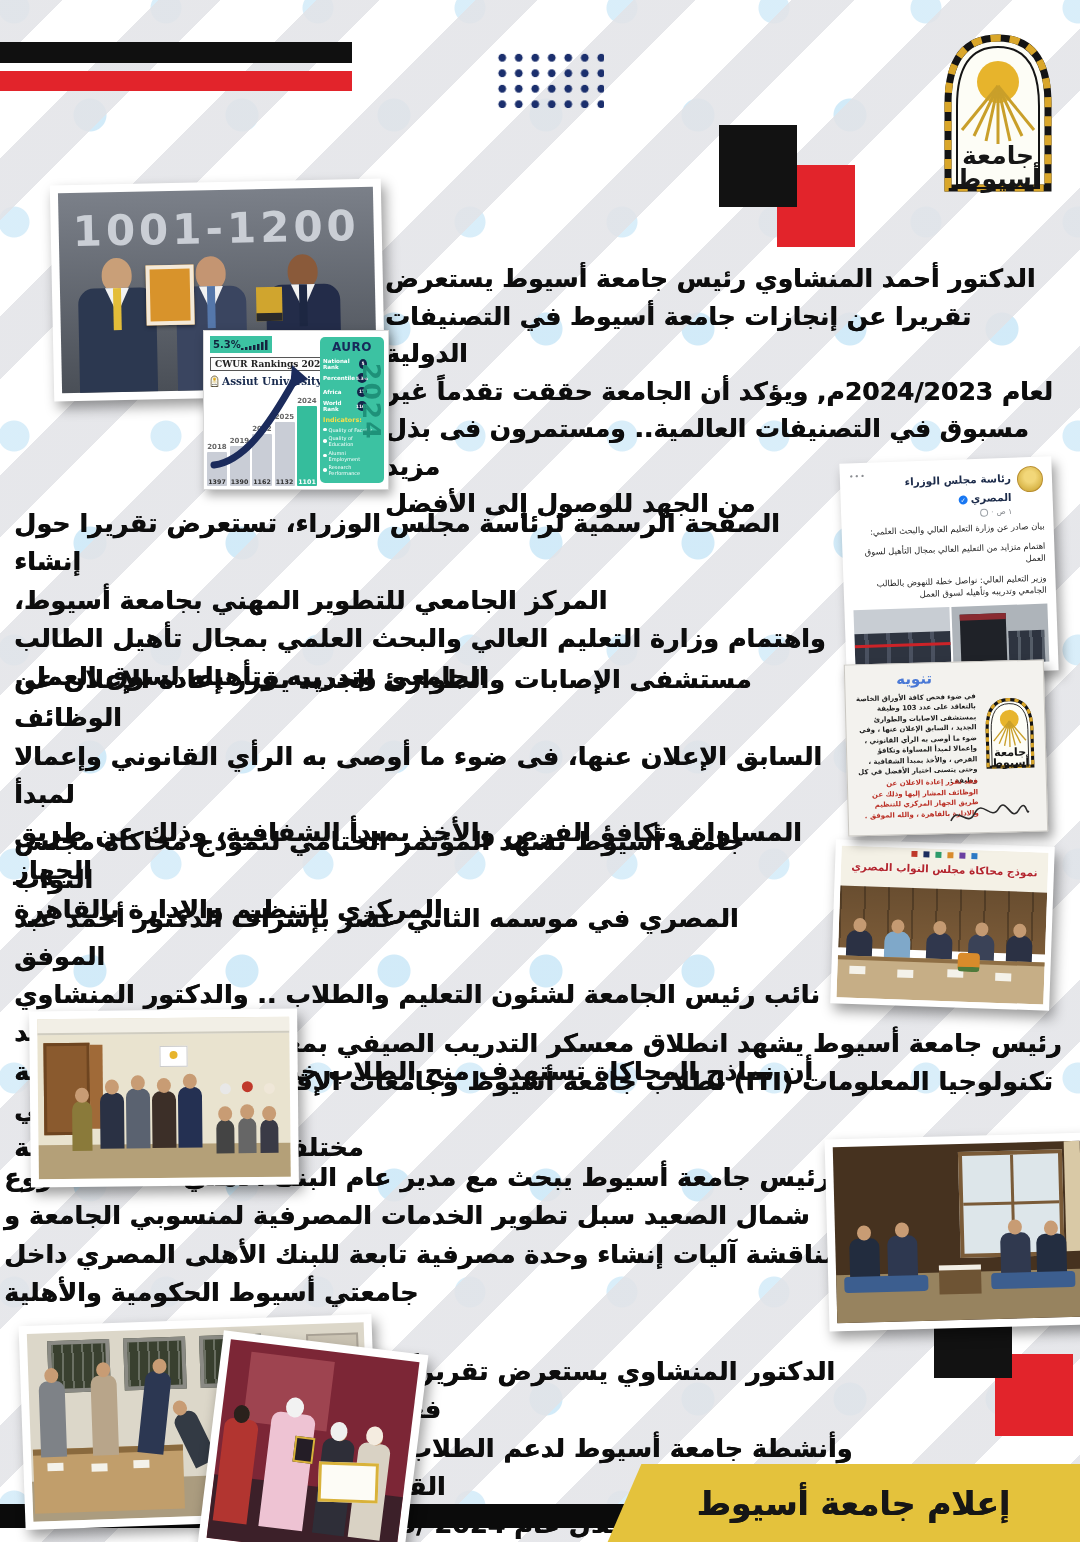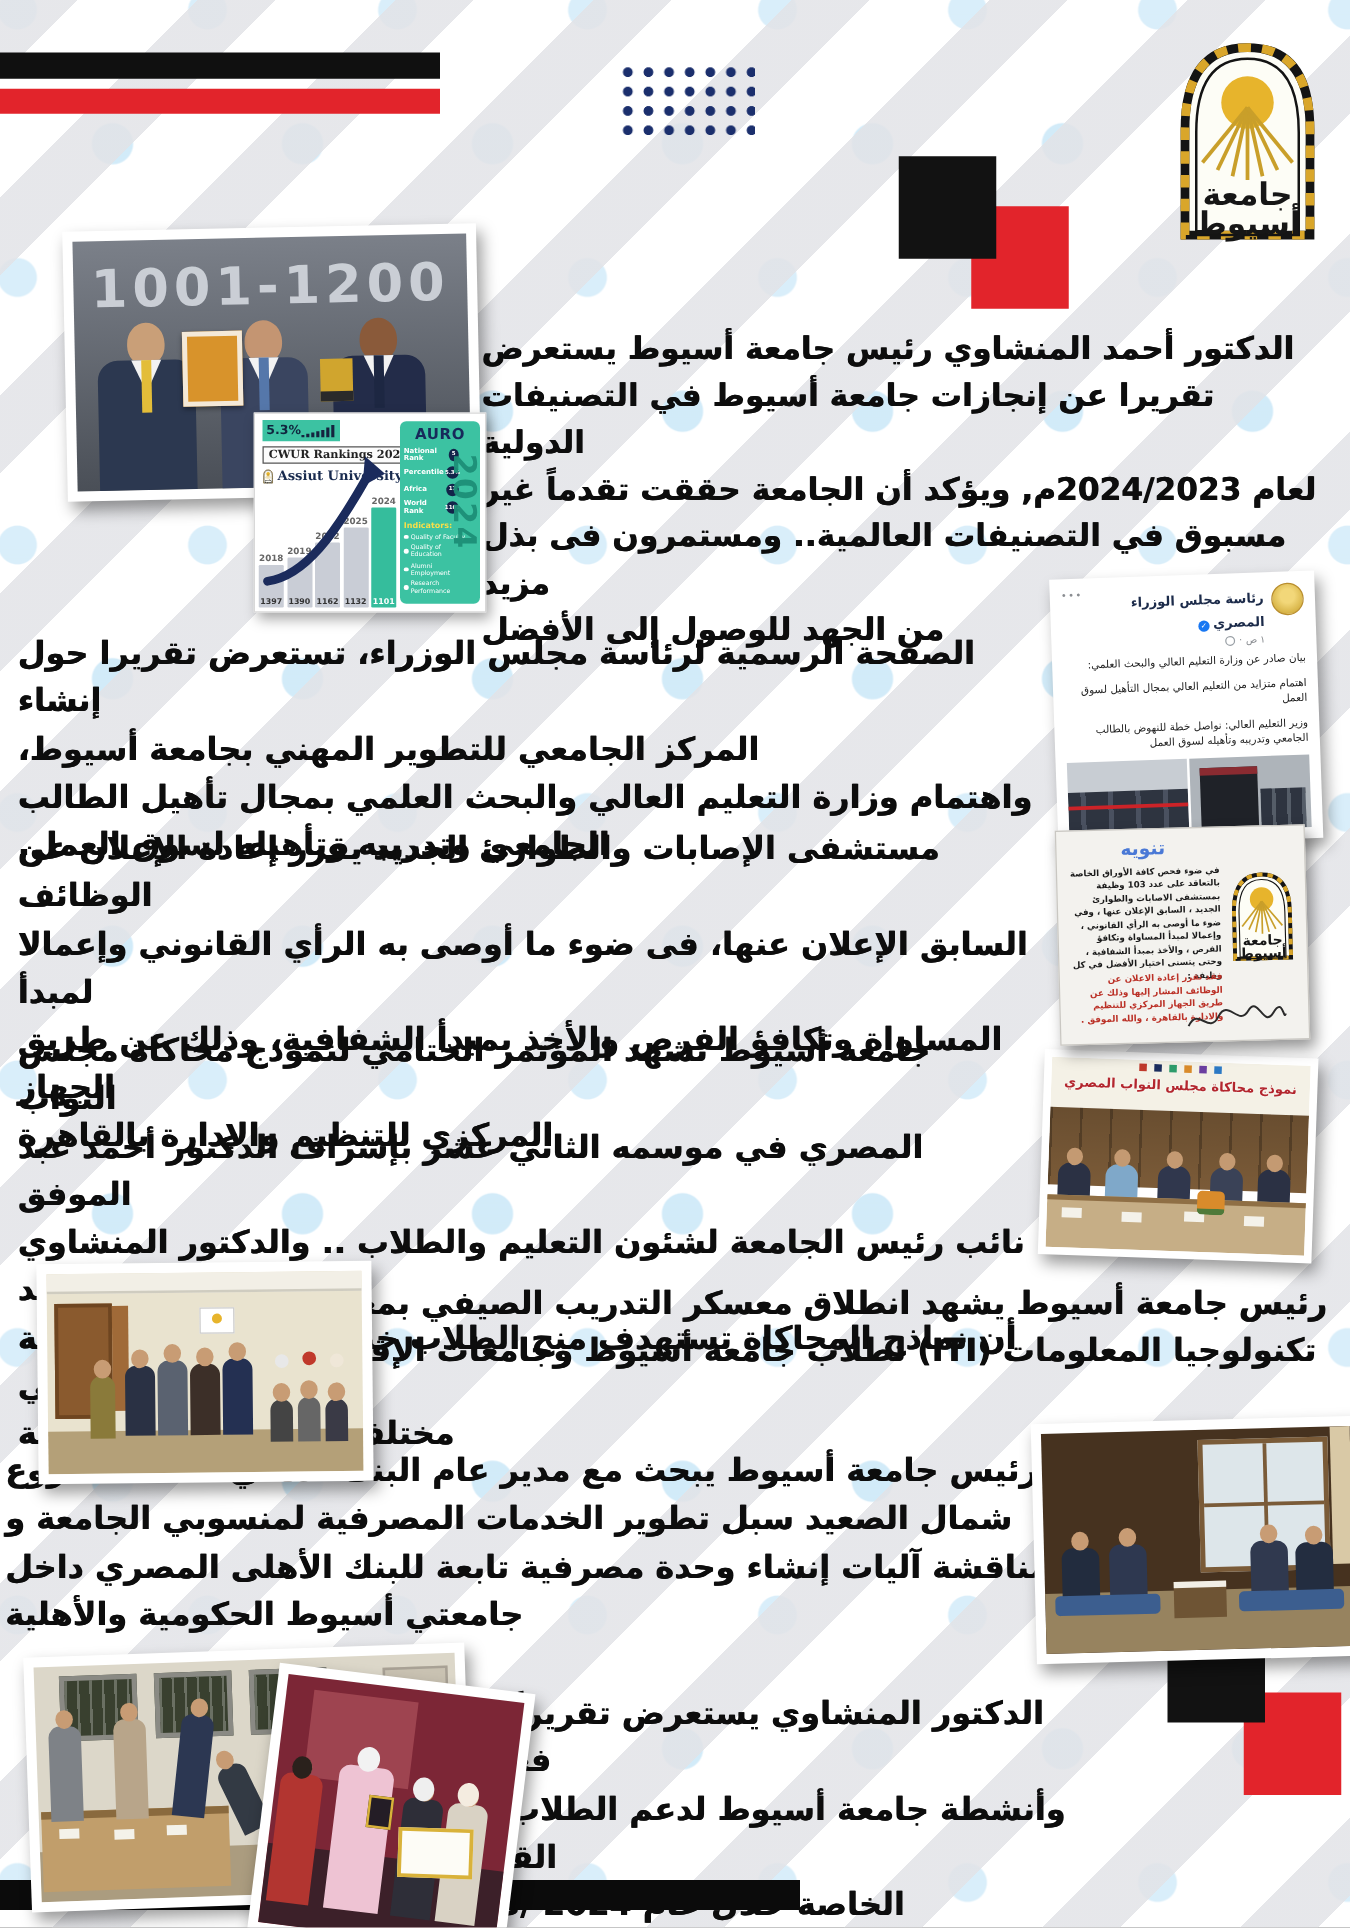--- a/index.html
+++ b/index.html
@@ -479,14 +479,17 @@
       <div class="abs" style="left:110px;bottom:112px;width:17px;height:19px;border-radius:50%;background:#efefef;"></div>
       <div class="stand" style="left:140px;bottom:18px;width:32px;height:96px;background:#d9d2c4;"></div>
       <div class="abs" style="left:146px;bottom:112px;width:17px;height:19px;border-radius:50%;background:#f4ece0;"></div>
       <div class="abs" style="left:104px;bottom:52px;width:54px;height:34px;background:#fdfcf6;border:3px solid #d9b23a;transform:rotate(-5deg);"></div>
     </div>
   </div>
 
   <div class="abs sq black sq-bot-black"></div>
   <div class="abs sq red sq-bot-red"></div>
   <div class="abs blackbar"></div>
+  <div class="abs banner">
+    <span>إعلام جامعة أسيوط</span>
+  </div>
 
 </div>
 
 </body></html>

